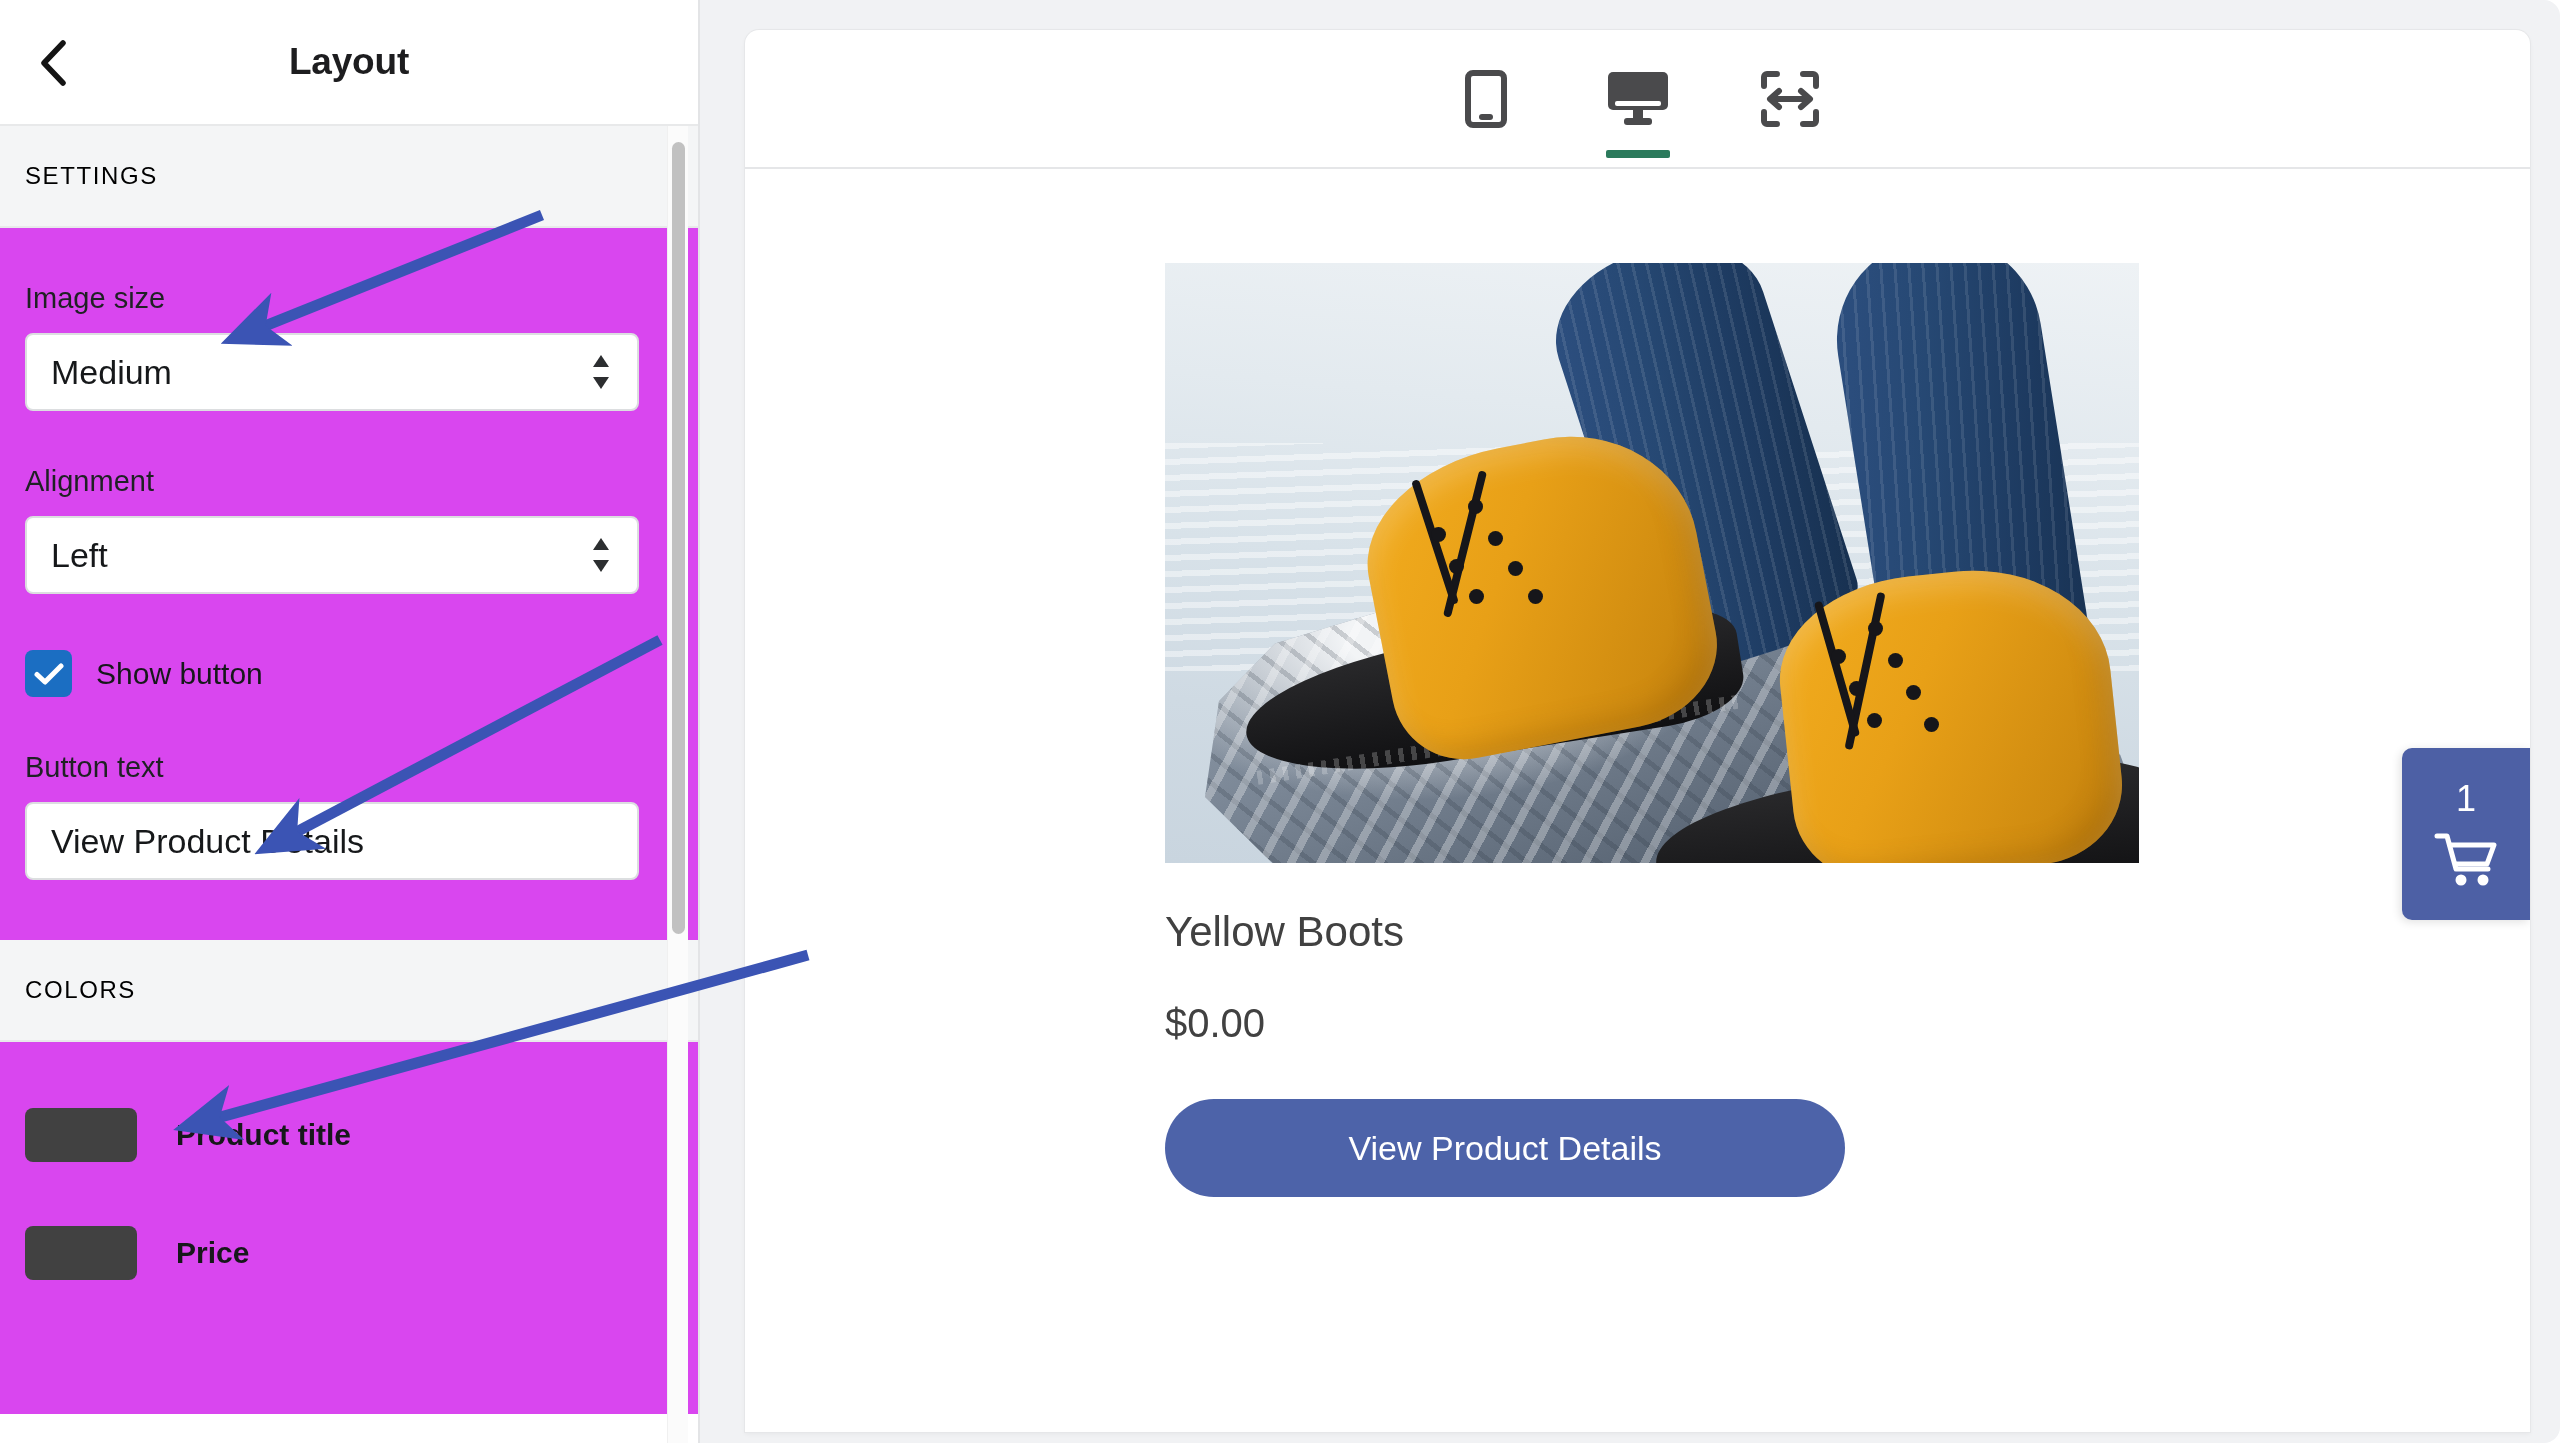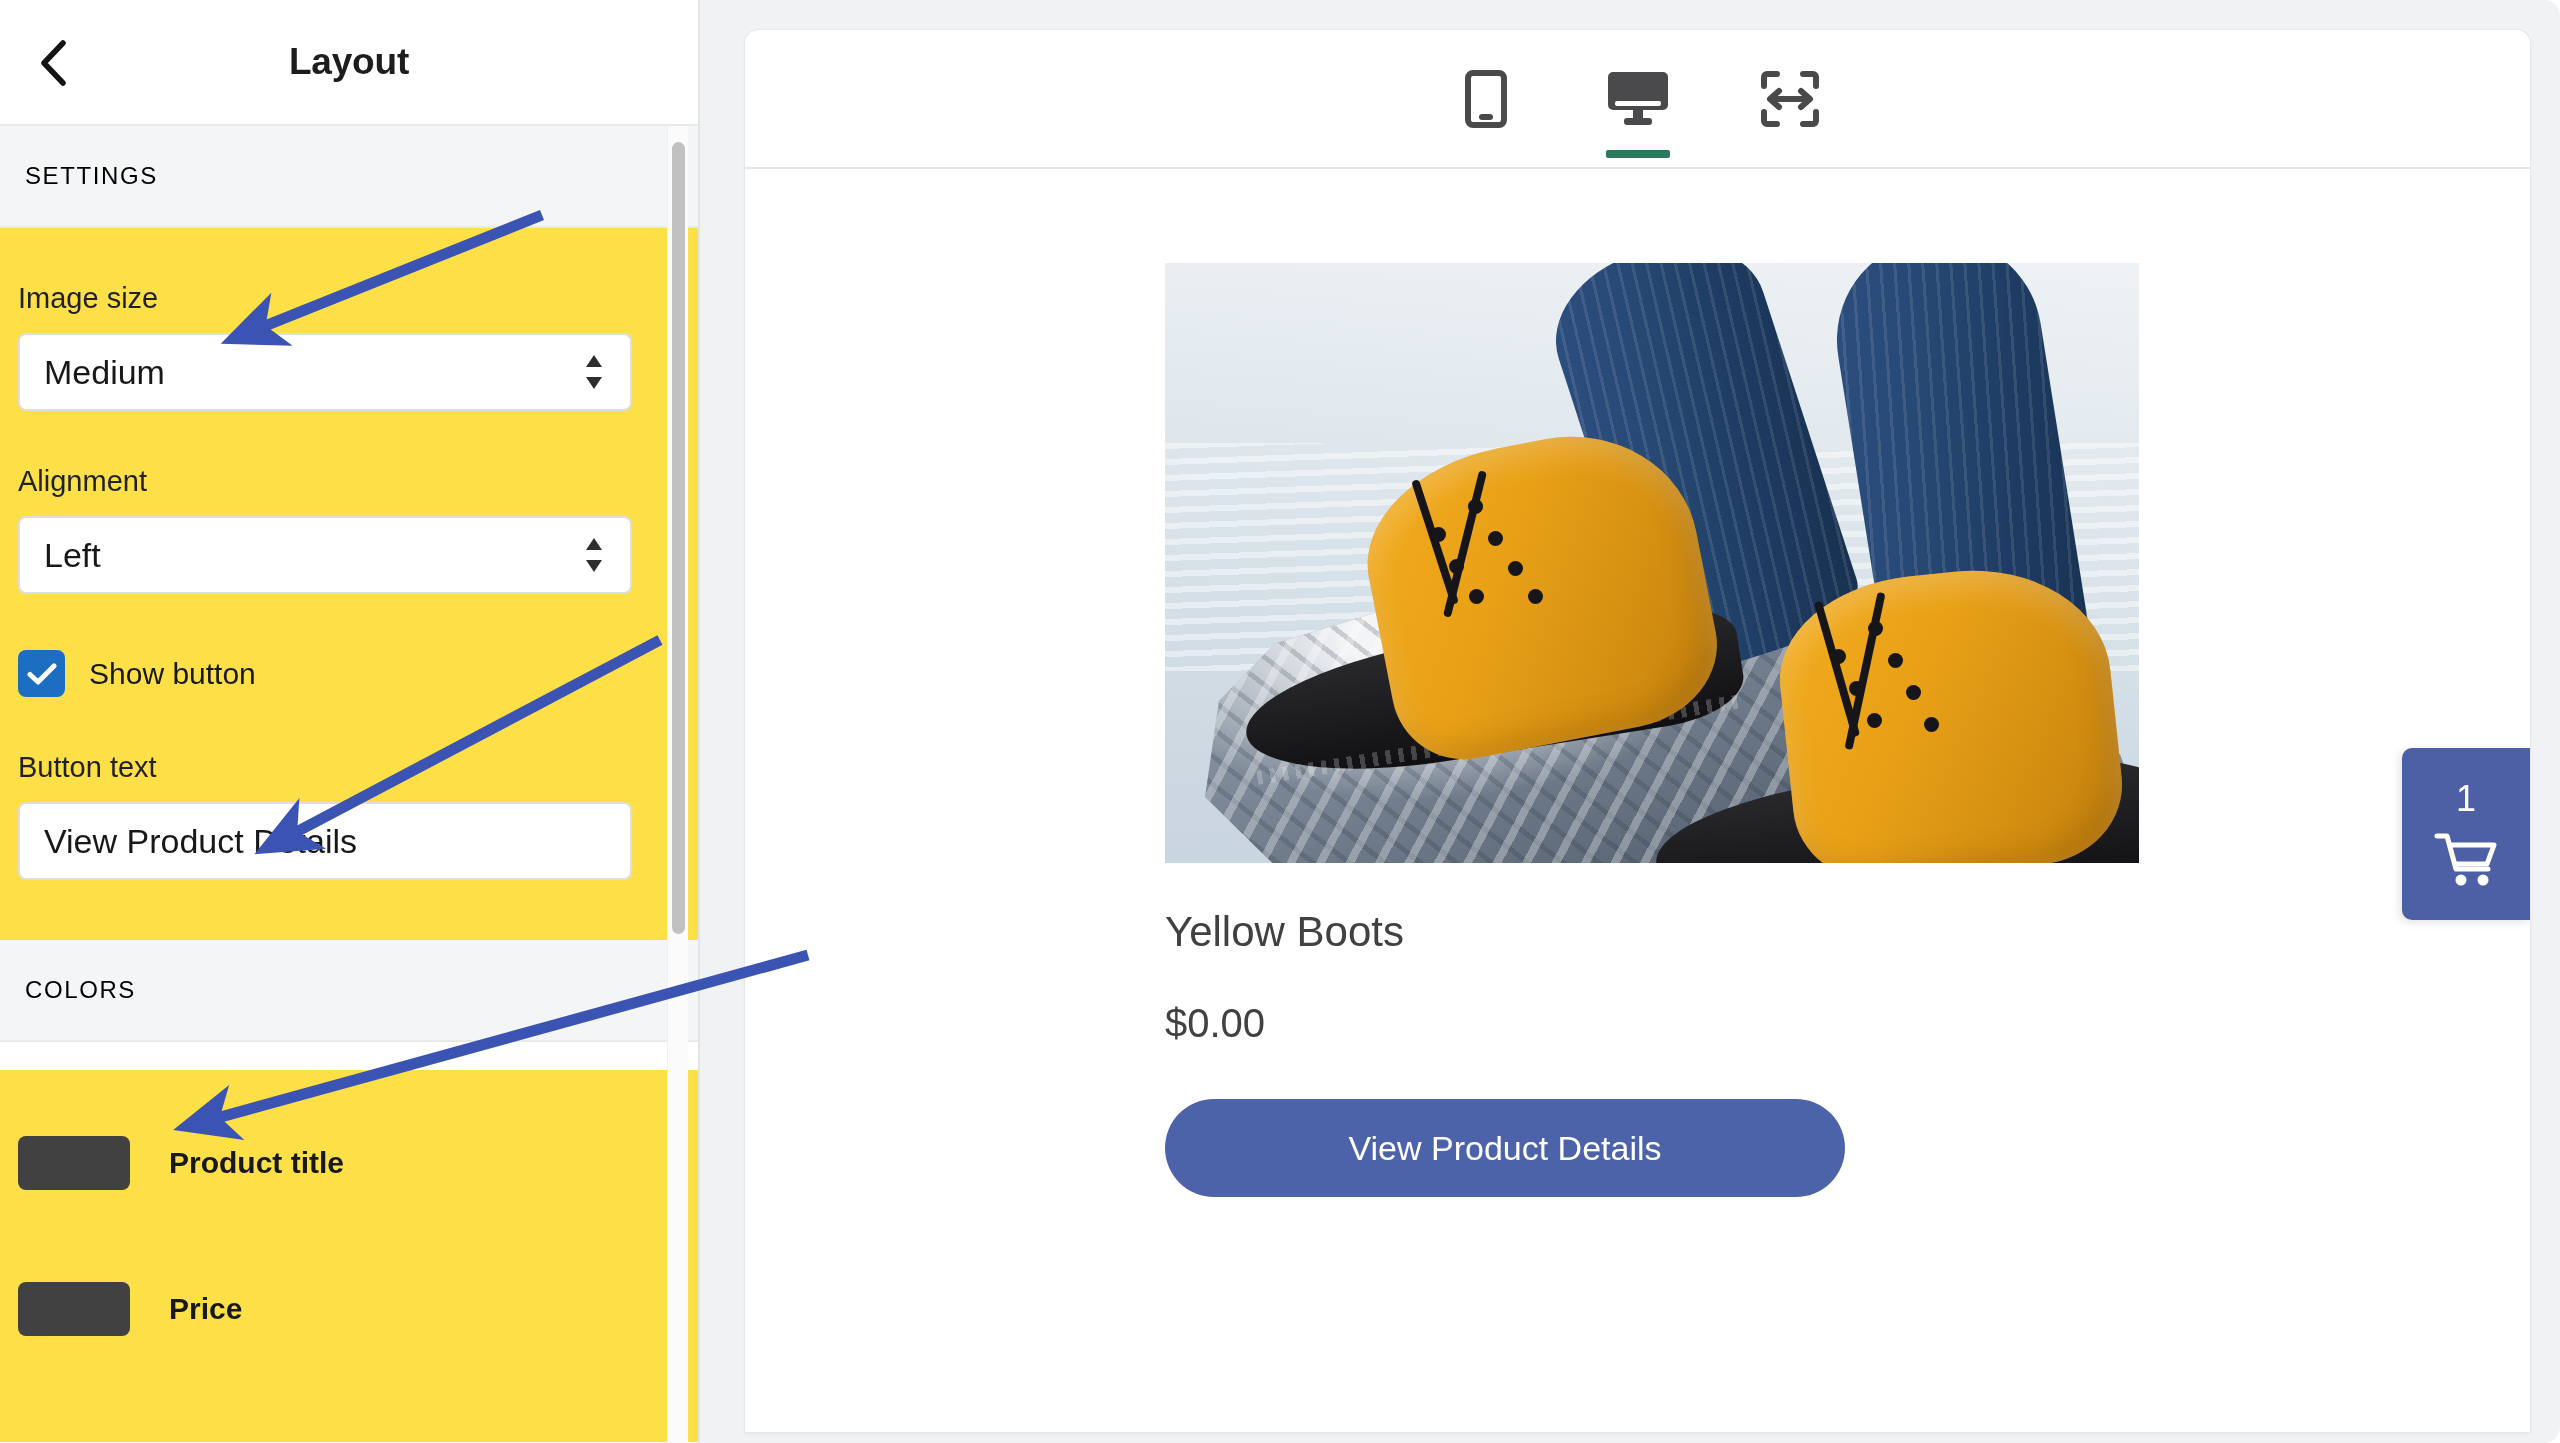--- a/index.html
+++ b/index.html
@@ -72,22 +72,22 @@
     padding-left: 25px;
     box-sizing: border-box;
   }
   .section-head span {
     font-size: 24px;
     letter-spacing: 1.6px;
     color: #000000;
     font-weight: 400;
   }
   .section-body {
-    background: #fde047;
-    padding: 0 18px;
+    background: #d946ef;
+    padding: 0 25px;
     box-sizing: border-box;
   }
 
   .field-label {
     font-size: 29px;
     color: #1f2124;
     line-height: 1;
     padding-top: 56px;
     padding-bottom: 20px;
   }
@@ -137,21 +137,20 @@
   .checkbox svg { display: block; }
   .checkbox-label {
     font-size: 30px;
     color: #16181a;
   }
 
   .swatch-row {
     display: flex;
     align-items: center;
     gap: 39px;
-    margin-top: 28px;
   }
   .swatch-row.first { padding-top: 66px; }
   .swatch-row.second { padding-top: 64px; }
   .swatch {
     width: 112px;
     height: 54px;
     border-radius: 8px;
     background: #414141;
     flex: none;
     cursor: pointer;

